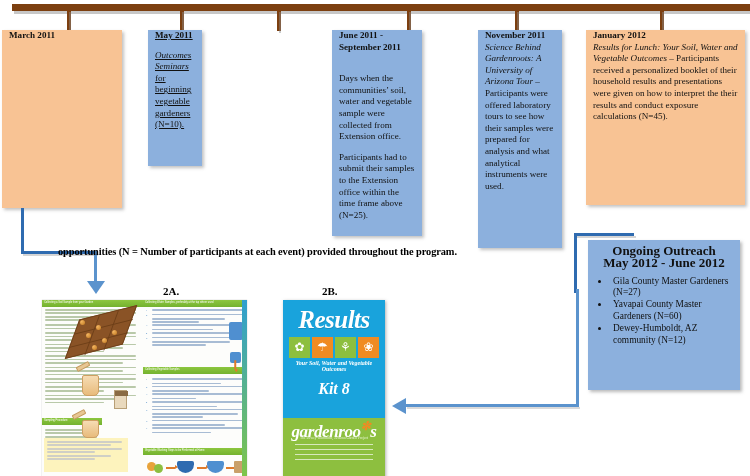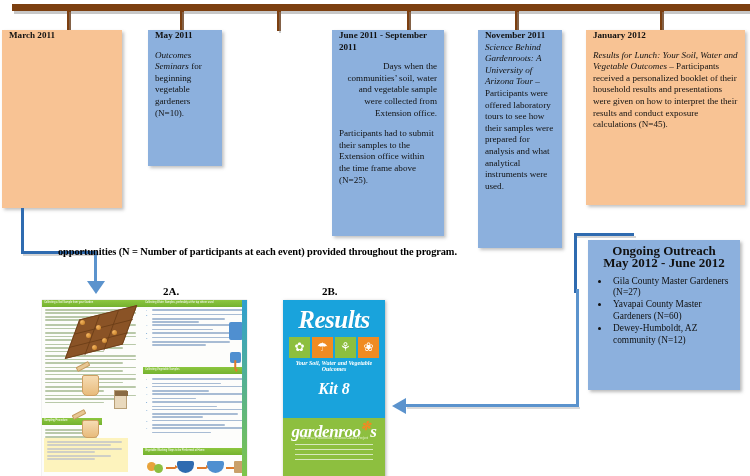--- a/index.html
+++ b/index.html
@@ -174,40 +174,40 @@
   <div class="tick" style="left:180px;"></div>
   <div class="tick" style="left:277px;"></div>
   <div class="tick" style="left:407px;"></div>
   <div class="tick" style="left:515px;"></div>
   <div class="tick" style="left:660px;"></div>
 
   <div class="ebox orange" style="left:2px;  top:30px; width:120px; height:178px;">
     <span class="hd">March 2011</span>
   </div>
 
-  <div class="ebox blue" style="left:148px; top:30px; width:74px; height:136px;">
+  <div class="ebox blue" style="left:148px; top:30px; width:54px; height:136px;text-decoration:underline;">
     <span class="hd">May 2011</span>
     <p style="margin-top:8px;"><span class="it">Outcomes Seminars</span><span> for beginning vegetable gardeners (N=10).</span></p>
   </div>
 
 
-  <div class="ebox blue" style="left:332px; top:30px; width:112px; height:206px;">
+  <div class="ebox blue" style="left:332px; top:30px; width:90px; height:206px;">
     <span class="hd">June 2011 - September 2011</span>
-    <p style="margin-top:8px;text-align:right;"><span>Days when the communities’ soil, water and vegetable sample were collected from Extension office.</span></p>
+    <p style="margin-top:20px;"><span>Days when the communities’ soil, water and vegetable sample were collected from Extension office.</span></p>
     <p class="gap">Participants had to submit their samples to the Extension office within the time frame above (N=25).</p>
   </div>
 
   <div class="ebox blue" style="left:478px; top:30px; width:84px; height:218px;">
     <span class="hd">November 2011</span>
     <p><span class="it">Science Behind Gardenroots: A University of Arizona Tour</span><span> – Participants were offered laboratory tours to see how their samples were prepared for analysis and what analytical instruments were used.</span></p>
   </div>
 
   <div class="ebox orange" style="left:586px; top:30px; width:159px; height:175px;">
     <span class="hd">January 2012</span>
-    <p style="margin-top:8px;"><span class="it">Results for Lunch: Your Soil, Water and Vegetable Outcomes</span><span>  – Participants received a personalized booklet of their household results and presentations were given on how to interpret the their results and conduct exposure calculations (N=45).</span></p>
+    <p style=""><span class="it">Results for Lunch: Your Soil, Water and Vegetable Outcomes</span><span>  – Participants received a personalized booklet of their household results and presentations were given on how to interpret the their results and conduct exposure calculations (N=45).</span></p>
   </div>
 
   <div class="elbow-v1"></div>
   <div class="elbow-sh1"></div>
   <div class="elbow-h"></div>
   <div class="elbow-v2"></div>
   <div class="elbow-head"></div>
 
   <div class="caption">opportunities (N = Number of participants at each event) provided throughout the program.</div>
 

